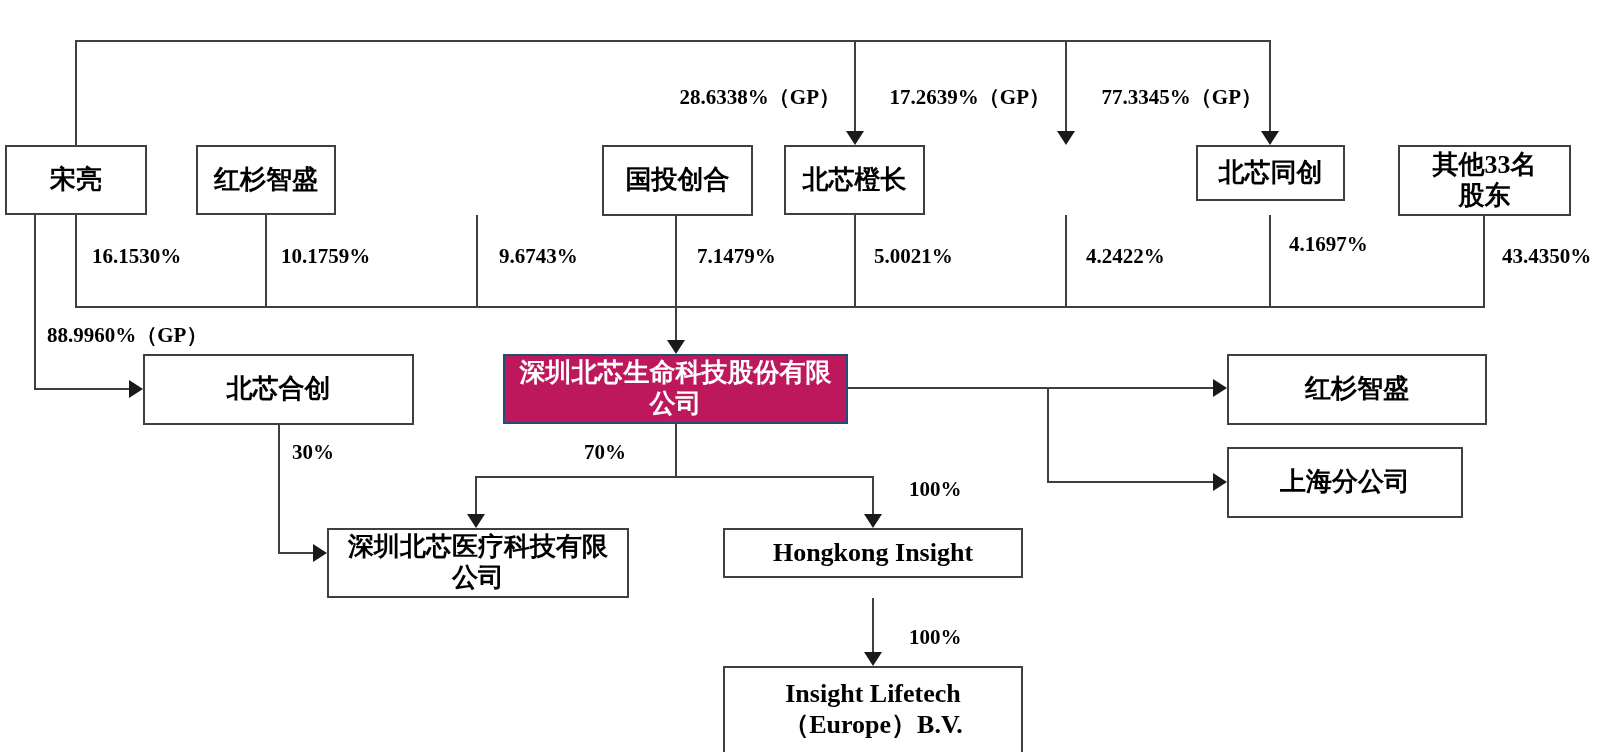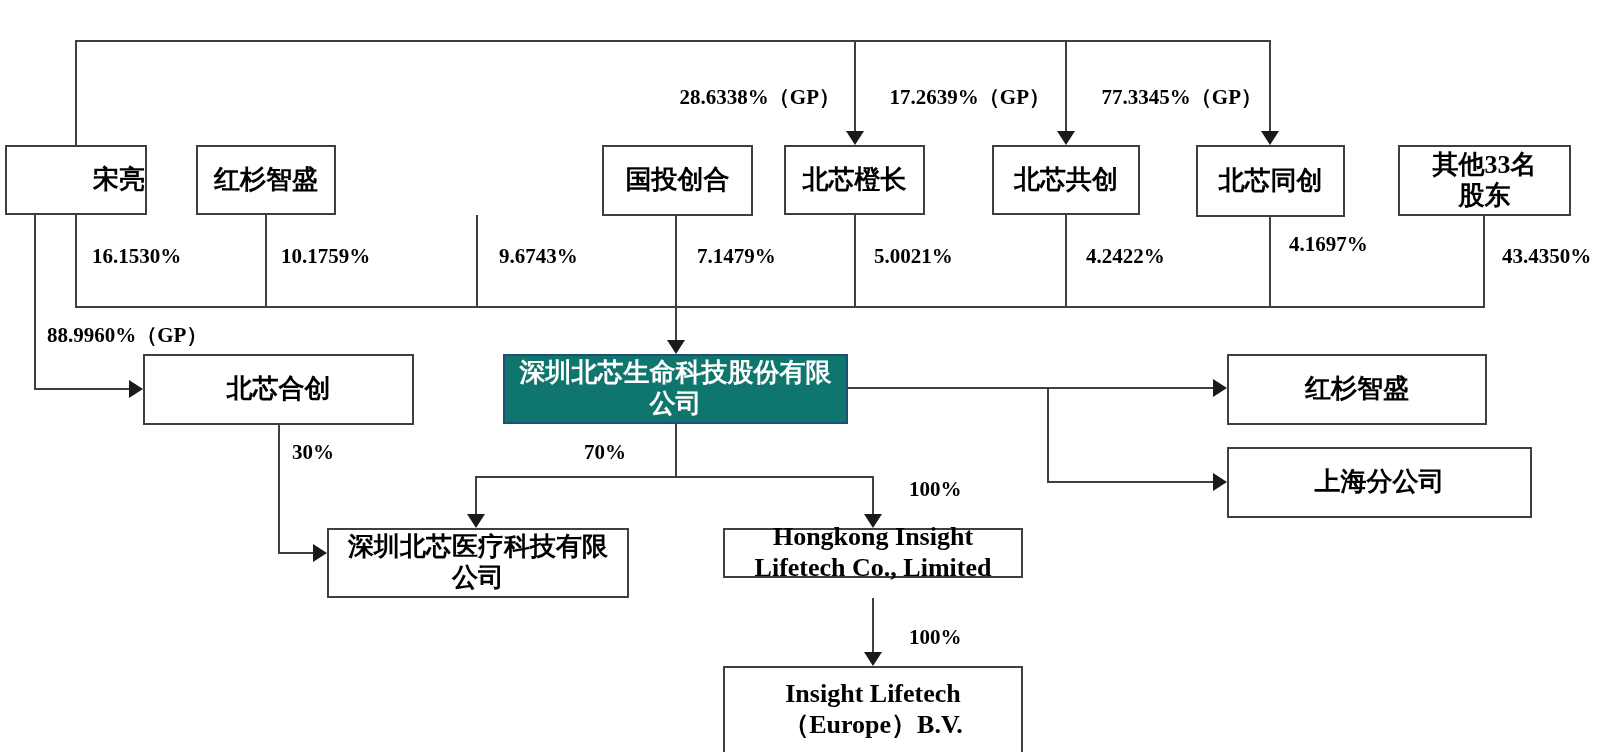--- a/index.html
+++ b/index.html
@@ -5,21 +5,21 @@
   html,body{margin:0;padding:0;background:#ffffff;}
   body{font-family:"Liberation Serif","DejaVu Serif",serif;}
   #canvas{position:relative;width:1608px;height:752px;background:#ffffff;overflow:hidden;}
   .node{
     position:absolute;box-sizing:border-box;background:#ffffff;
     border:2px solid #3f3f3f;color:#000000;
     display:flex;flex-direction:column;align-items:center;justify-content:center;
     text-align:center;font-weight:bold;font-size:26px;line-height:1.18;
   }
   .node span{display:block;white-space:nowrap;}
-  .node.primary{background:#0f766e;border:2px solid #1f4e79;color:#ffffff;}
+  .node.primary{background:#be185d;border:2px solid #1f4e79;color:#ffffff;}
   .hline{position:absolute;height:2px;background:#3f3f3f;}
   .vline{position:absolute;width:2px;background:#3f3f3f;}
   .arrow-down{position:absolute;width:0;height:0;
     border-left:9px solid transparent;border-right:9px solid transparent;
     border-top:14px solid #1a1a1a;}
   .arrow-right{position:absolute;width:0;height:0;
     border-top:9px solid transparent;border-bottom:9px solid transparent;
     border-left:14px solid #1a1a1a;}
   .lbl{position:absolute;font-weight:bold;font-size:21px;color:#000000;white-space:nowrap;line-height:1.1;}
   .lbl.r{text-align:right;}
@@ -85,36 +85,33 @@
   <div class="lbl" style="left:874px;top:245px;">5.0021%</div>
   <div class="lbl" style="left:1086px;top:245px;">4.2422%</div>
   <div class="lbl" style="left:1289px;top:233px;">4.1697%</div>
   <div class="lbl" style="left:1502px;top:245px;">43.4350%</div>
 
   <div class="lbl" style="left:292px;top:441px;">30%</div>
   <div class="lbl" style="left:584px;top:441px;">70%</div>
   <div class="lbl" style="left:909px;top:478px;">100%</div>
   <div class="lbl" style="left:909px;top:626px;">100%</div>
 
-  <div class="node" style="left:5px;top:145px;width:142px;height:70px;align-items:flex-end;">
+  <div class="node" style="left:5px;top:145px;width:142px;height:70px;">
     <span>宋亮</span>
   </div>
   <div class="node" style="left:196px;top:145px;width:140px;height:70px;">
     <span>红杉智盛</span>
   </div>
   <div class="node" style="left:602px;top:145px;width:151px;height:71px;">
     <span>国投创合</span>
   </div>
   <div class="node" style="left:784px;top:145px;width:141px;height:70px;">
     <span>北芯橙长</span>
   </div>
-  <div class="node" style="left:992px;top:145px;width:148px;height:70px;">
-    <span>北芯共创</span>
-  </div>
-  <div class="node" style="left:1196px;top:145px;width:149px;height:72px;">
+  <div class="node" style="left:1196px;top:145px;width:149px;height:56px;">
     <span>北芯同创</span>
   </div>
   <div class="node" style="left:1398px;top:145px;width:173px;height:71px;">
     <span>其他33名</span>
     <span>股东</span>
   </div>
 
   <div class="node" style="left:143px;top:354px;width:271px;height:71px;">
     <span>北芯合创</span>
   </div>
@@ -124,28 +121,27 @@
     <span>公司</span>
   </div>
 
   <div class="node" style="left:327px;top:528px;width:302px;height:70px;">
     <span>深圳北芯医疗科技有限</span>
     <span>公司</span>
   </div>
 
   <div class="node" style="left:723px;top:528px;width:300px;height:50px;align-items:center;">
     <span>Hongkong Insight</span>
-    <span>Lifetech Co., Limited</span>
   </div>
 
   <div class="node" style="left:723px;top:666px;width:300px;height:88px;">
     <span>Insight Lifetech</span>
     <span>（Europe）B.V.</span>
   </div>
 
   <div class="node" style="left:1227px;top:354px;width:260px;height:71px;">
     <span>红杉智盛</span>
   </div>
-  <div class="node" style="left:1227px;top:447px;width:305px;height:71px;">
+  <div class="node" style="left:1227px;top:447px;width:236px;height:71px;">
     <span>上海分公司</span>
   </div>
 
 </div>
 
 </body></html>

